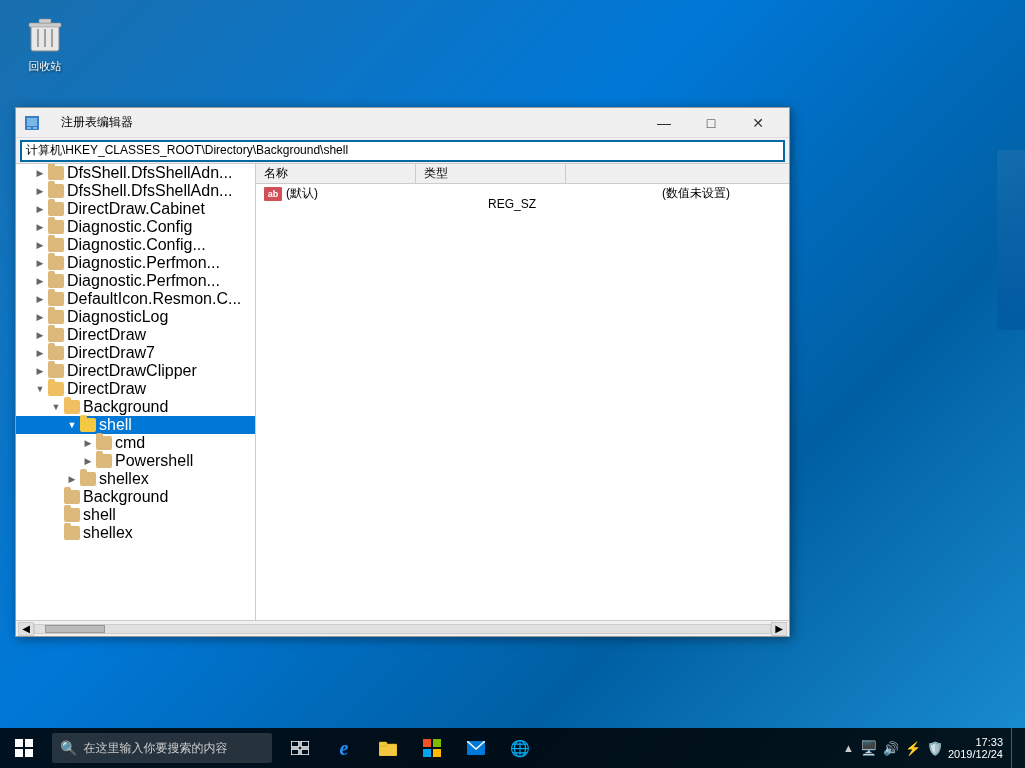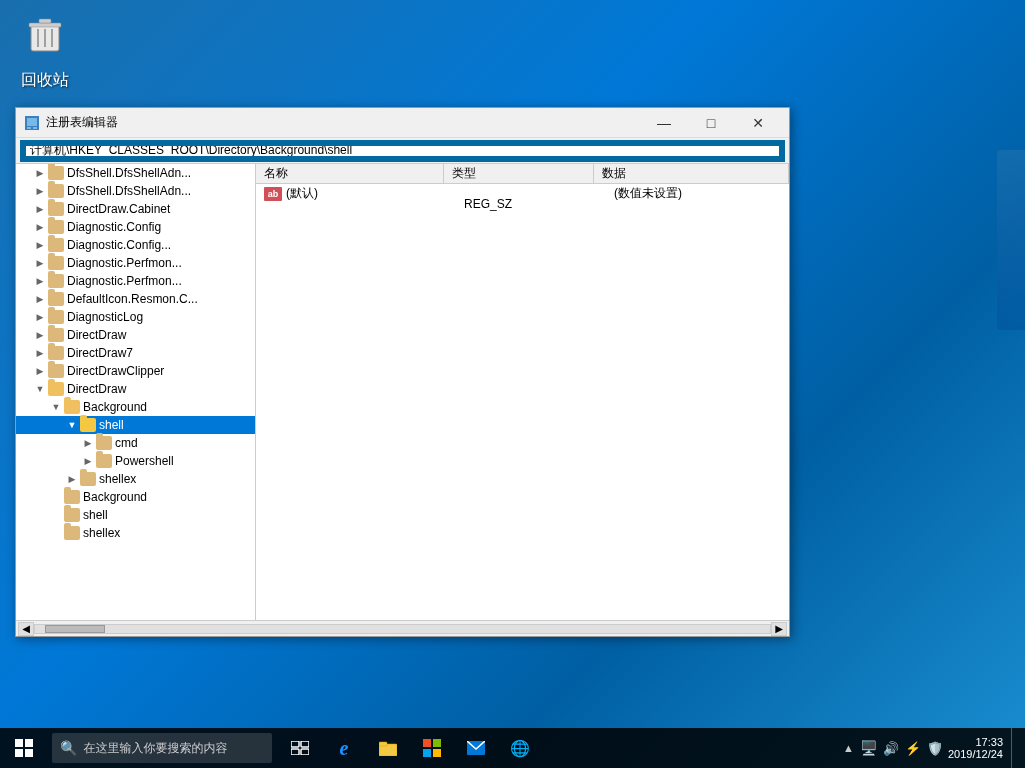--- a/index.html
+++ b/index.html
@@ -34,24 +34,24 @@
     .desktop-icon .icon-img {
       width: 40px;
       height: 40px;
       display: flex;
       align-items: center;
       justify-content: center;
       font-size: 32px;
     }
     .desktop-icon .icon-label {
       color: white;
-      font-size: 16px;
+      font-size: 11px;
       text-align: center;
       text-shadow: 1px 1px 2px rgba(0,0,0,0.7);
-      margin-top: 16px;
+      margin-top: 5px;
       word-break: break-all;
     }
 
     
     .taskbar {
       position: absolute;
       bottom: 0;
       left: 0;
       width: 100%;
       height: 40px;
@@ -153,20 +153,21 @@
       height: 16px;
       margin-right: 6px;
       display: flex;
       align-items: center;
       justify-content: center;
     }
     .title-bar-text {
       flex: 1;
       font-size: 12px;
       color: #000;
+      margin-left: 15px;
     }
     .title-bar-controls {
       display: flex;
       gap: 1px;
     }
     .title-ctrl {
       width: 46px;
       height: 30px;
       display: flex;
       align-items: center;
@@ -200,21 +201,21 @@
       height: 26px;
       display: flex;
       align-items: center;
       padding: 2px 4px;
       background: #f0f0f0;
       border-bottom: 1px solid #ccc;
     }
     .address-input {
       flex: 1;
       height: 22px;
-      border: 6px solid #0369a1;
+      border: 2px solid #0369a1;
       background: white;
       padding: 0 4px;
       font-size: 12px;
       font-family: 'Microsoft YaHei', sans-serif;
       outline: none;
     }
 
     
     .main-content {
       display: flex;
@@ -283,21 +284,21 @@
       background: #f0c060;
     }
     .folder-icon.yellow {
       background: #f5c842;
     }
     .folder-icon.yellow::before {
       background: #f5c842;
     }
 
     .tree-label {
-      font-size: 12px;
+      font-size: 16px;
     }
 
     
     .right-panel {
       flex: 1;
       background: white;
       display: flex;
       flex-direction: column;
       overflow: hidden;
     }
@@ -312,35 +313,36 @@
     .col-header {
       padding: 2px 8px;
       font-size: 12px;
       font-weight: normal;
       border-right: 1px solid #ccc;
       height: 100%;
       display: flex;
       align-items: center;
       cursor: pointer;
     }
-    .col-name { width: 188px; }
+    .col-name { width: 160px; }
     .col-type { width: 150px; }
     .col-data { flex: 1; }
 
     .right-table-body {
       flex: 1;
       overflow-y: auto;
     }
 
     .table-row {
       display: flex;
       height: 20px;
       align-items: center;
       cursor: pointer;
       border-bottom: 1px solid transparent;
+      gap: 24px;
     }
     .table-cell {
       padding: 0 8px;
       font-size: 12px;
       height: 100%;
       display: flex;
       align-items: center;
     }
     .cell-name { width: 200px; }
     .cell-type { width: 150px; margin-top: 21px; }
@@ -586,21 +588,20 @@
           <span class="tree-label">shellex</span>
         </div>
 
         <div style="height: 4px;"></div>
       </div>
 
       <div class="right-panel">
         <div class="right-table-header">
           <div class="col-header col-name">名称</div>
           <div class="col-header col-type">类型</div>
-          <div class="col-header col-data">数据</div>
         </div>
         <div class="right-table-body">
           <div class="table-row">
             <div class="table-cell cell-name">
               <span class="ab-icon">ab</span>
               <span>(默认)</span>
             </div>
             <div class="table-cell cell-type">REG_SZ</div>
             <div class="table-cell cell-data">(数值未设置)</div>
           </div>

